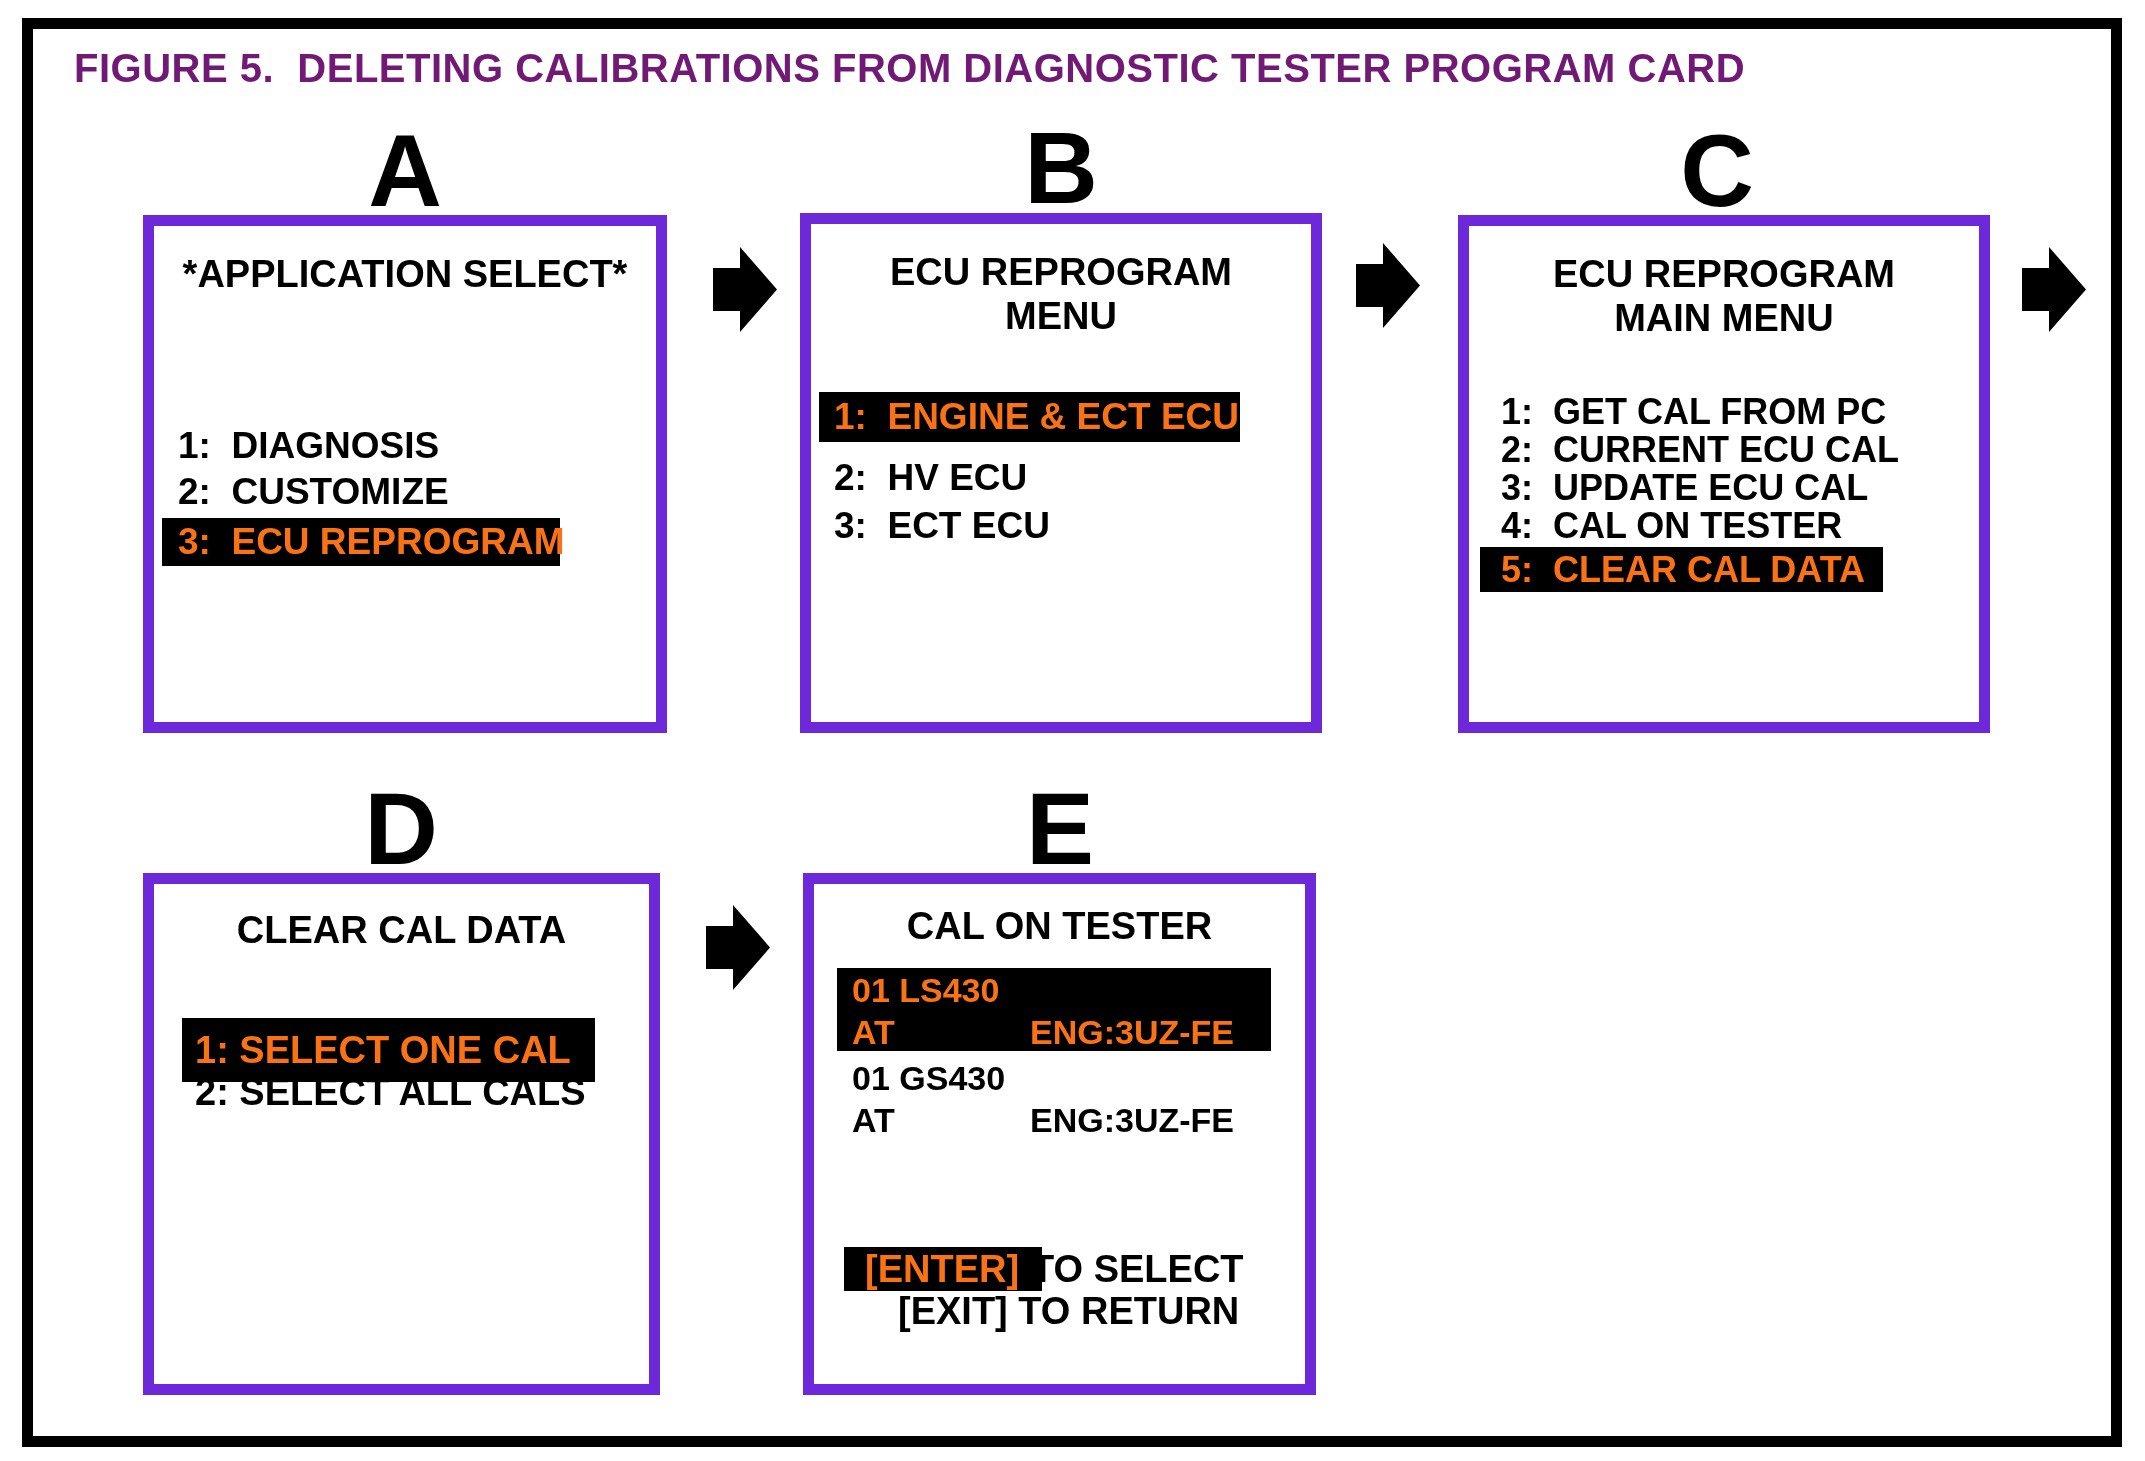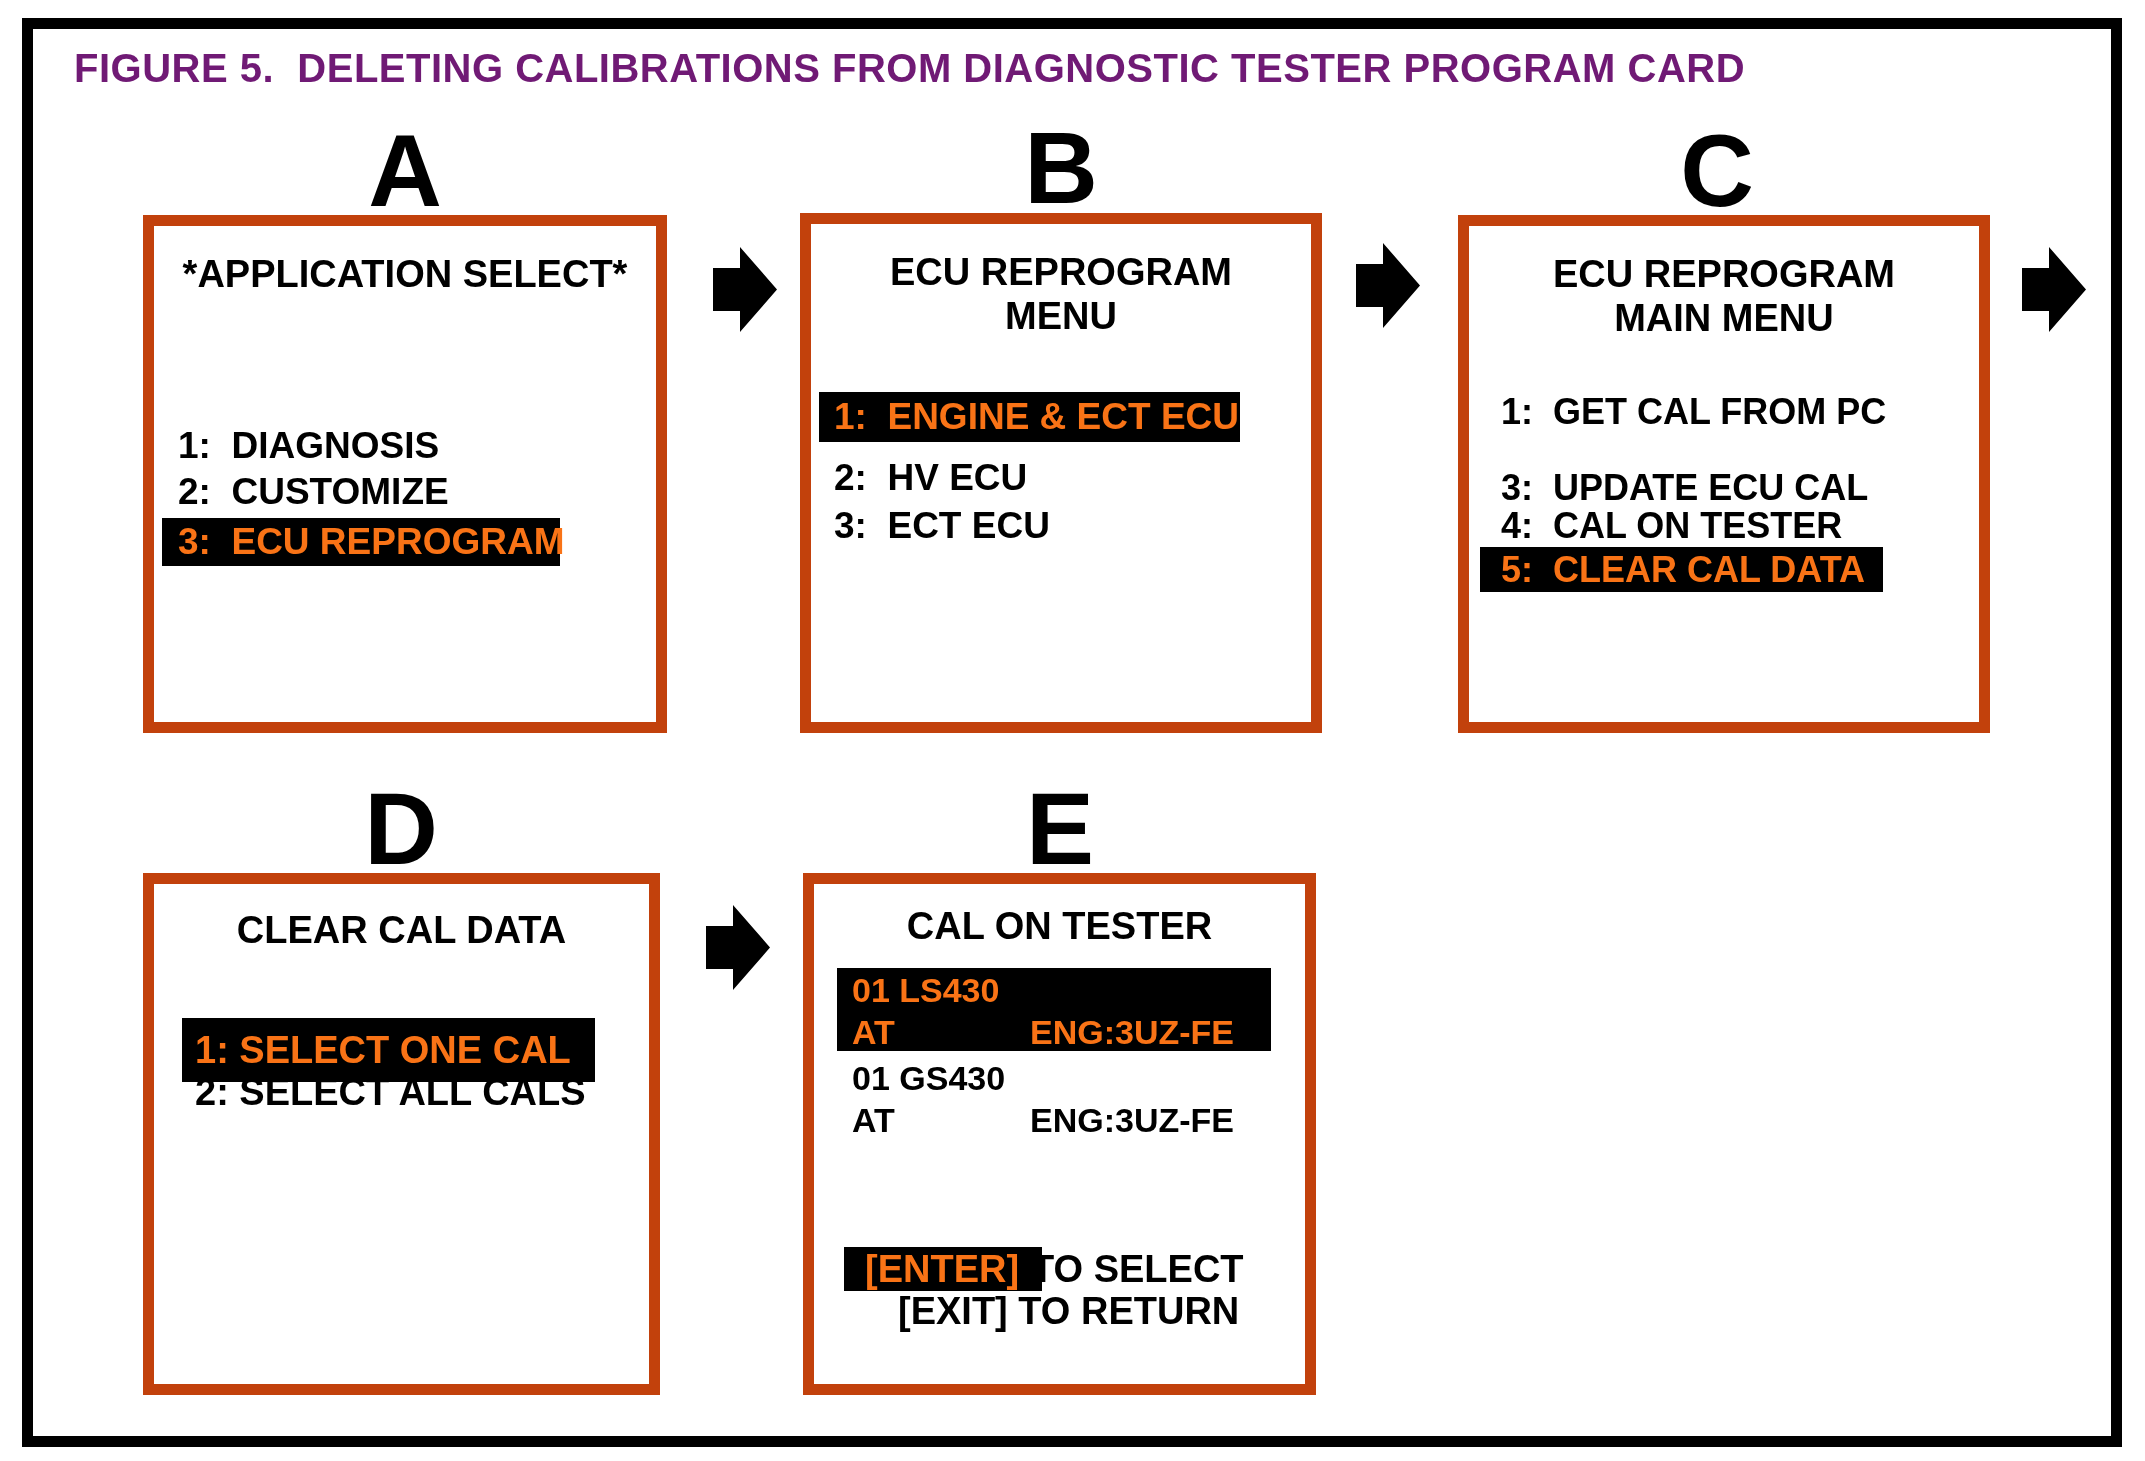--- a/index.html
+++ b/index.html
@@ -24,21 +24,21 @@
     font-size:40px;letter-spacing:.5px;
     white-space:pre;
   }
   .letter{
     position:absolute;
     font-size:102px;line-height:1;
     transform:translateX(-50%);
   }
   .screen{
     position:absolute;
-    border:11px solid #c2410c;
+    border:11px solid #6d28d9;
     box-sizing:border-box;
     background:#fff;
   }
   .stitle{
     position:absolute;left:0;width:100%;
     text-align:center;
     font-size:38px;line-height:44px;
     white-space:pre;
   }
   .line{
@@ -81,20 +81,21 @@
     <div class="stitle" style="top:70px;">MENU</div>
     <div class="line bar" style="left:8px;top:168px;width:406px;height:50px;padding-left:15px;">1:  ENGINE &amp; ECT ECU</div>
     <div class="line" style="left:23px;top:230px;">2:  HV ECU</div>
     <div class="line" style="left:23px;top:278px;">3:  ECT ECU</div>
   </div>
 
   <div class="screen sc" style="left:1458px;top:215px;width:532px;height:518px;">
     <div class="stitle" style="top:26px;">ECU REPROGRAM</div>
     <div class="stitle" style="top:70px;">MAIN MENU</div>
     <div class="line" style="left:32px;top:164px;">1:  GET CAL FROM PC</div>
+    <div class="line" style="left:32px;top:202px;">2:  CURRENT ECU CAL</div>
     <div class="line" style="left:32px;top:240px;">3:  UPDATE ECU CAL</div>
     <div class="line" style="left:32px;top:278px;">4:  CAL ON TESTER</div>
     <div class="line bar" style="left:11px;top:321px;width:382px;height:45px;padding-left:21px;">5:  CLEAR CAL DATA</div>
   </div>
 
   <div class="screen" style="left:143px;top:873px;width:517px;height:522px;">
     <div class="stitle" style="top:24px;">CLEAR CAL DATA</div>
     <div class="line bar" style="left:28px;top:134px;width:400px;height:64px;padding-left:13px;font-size:38px;">1: SELECT ONE CAL</div>
     <div class="line" style="left:41px;top:184px;font-size:38px;">2: SELECT ALL CALS</div>
   </div>

